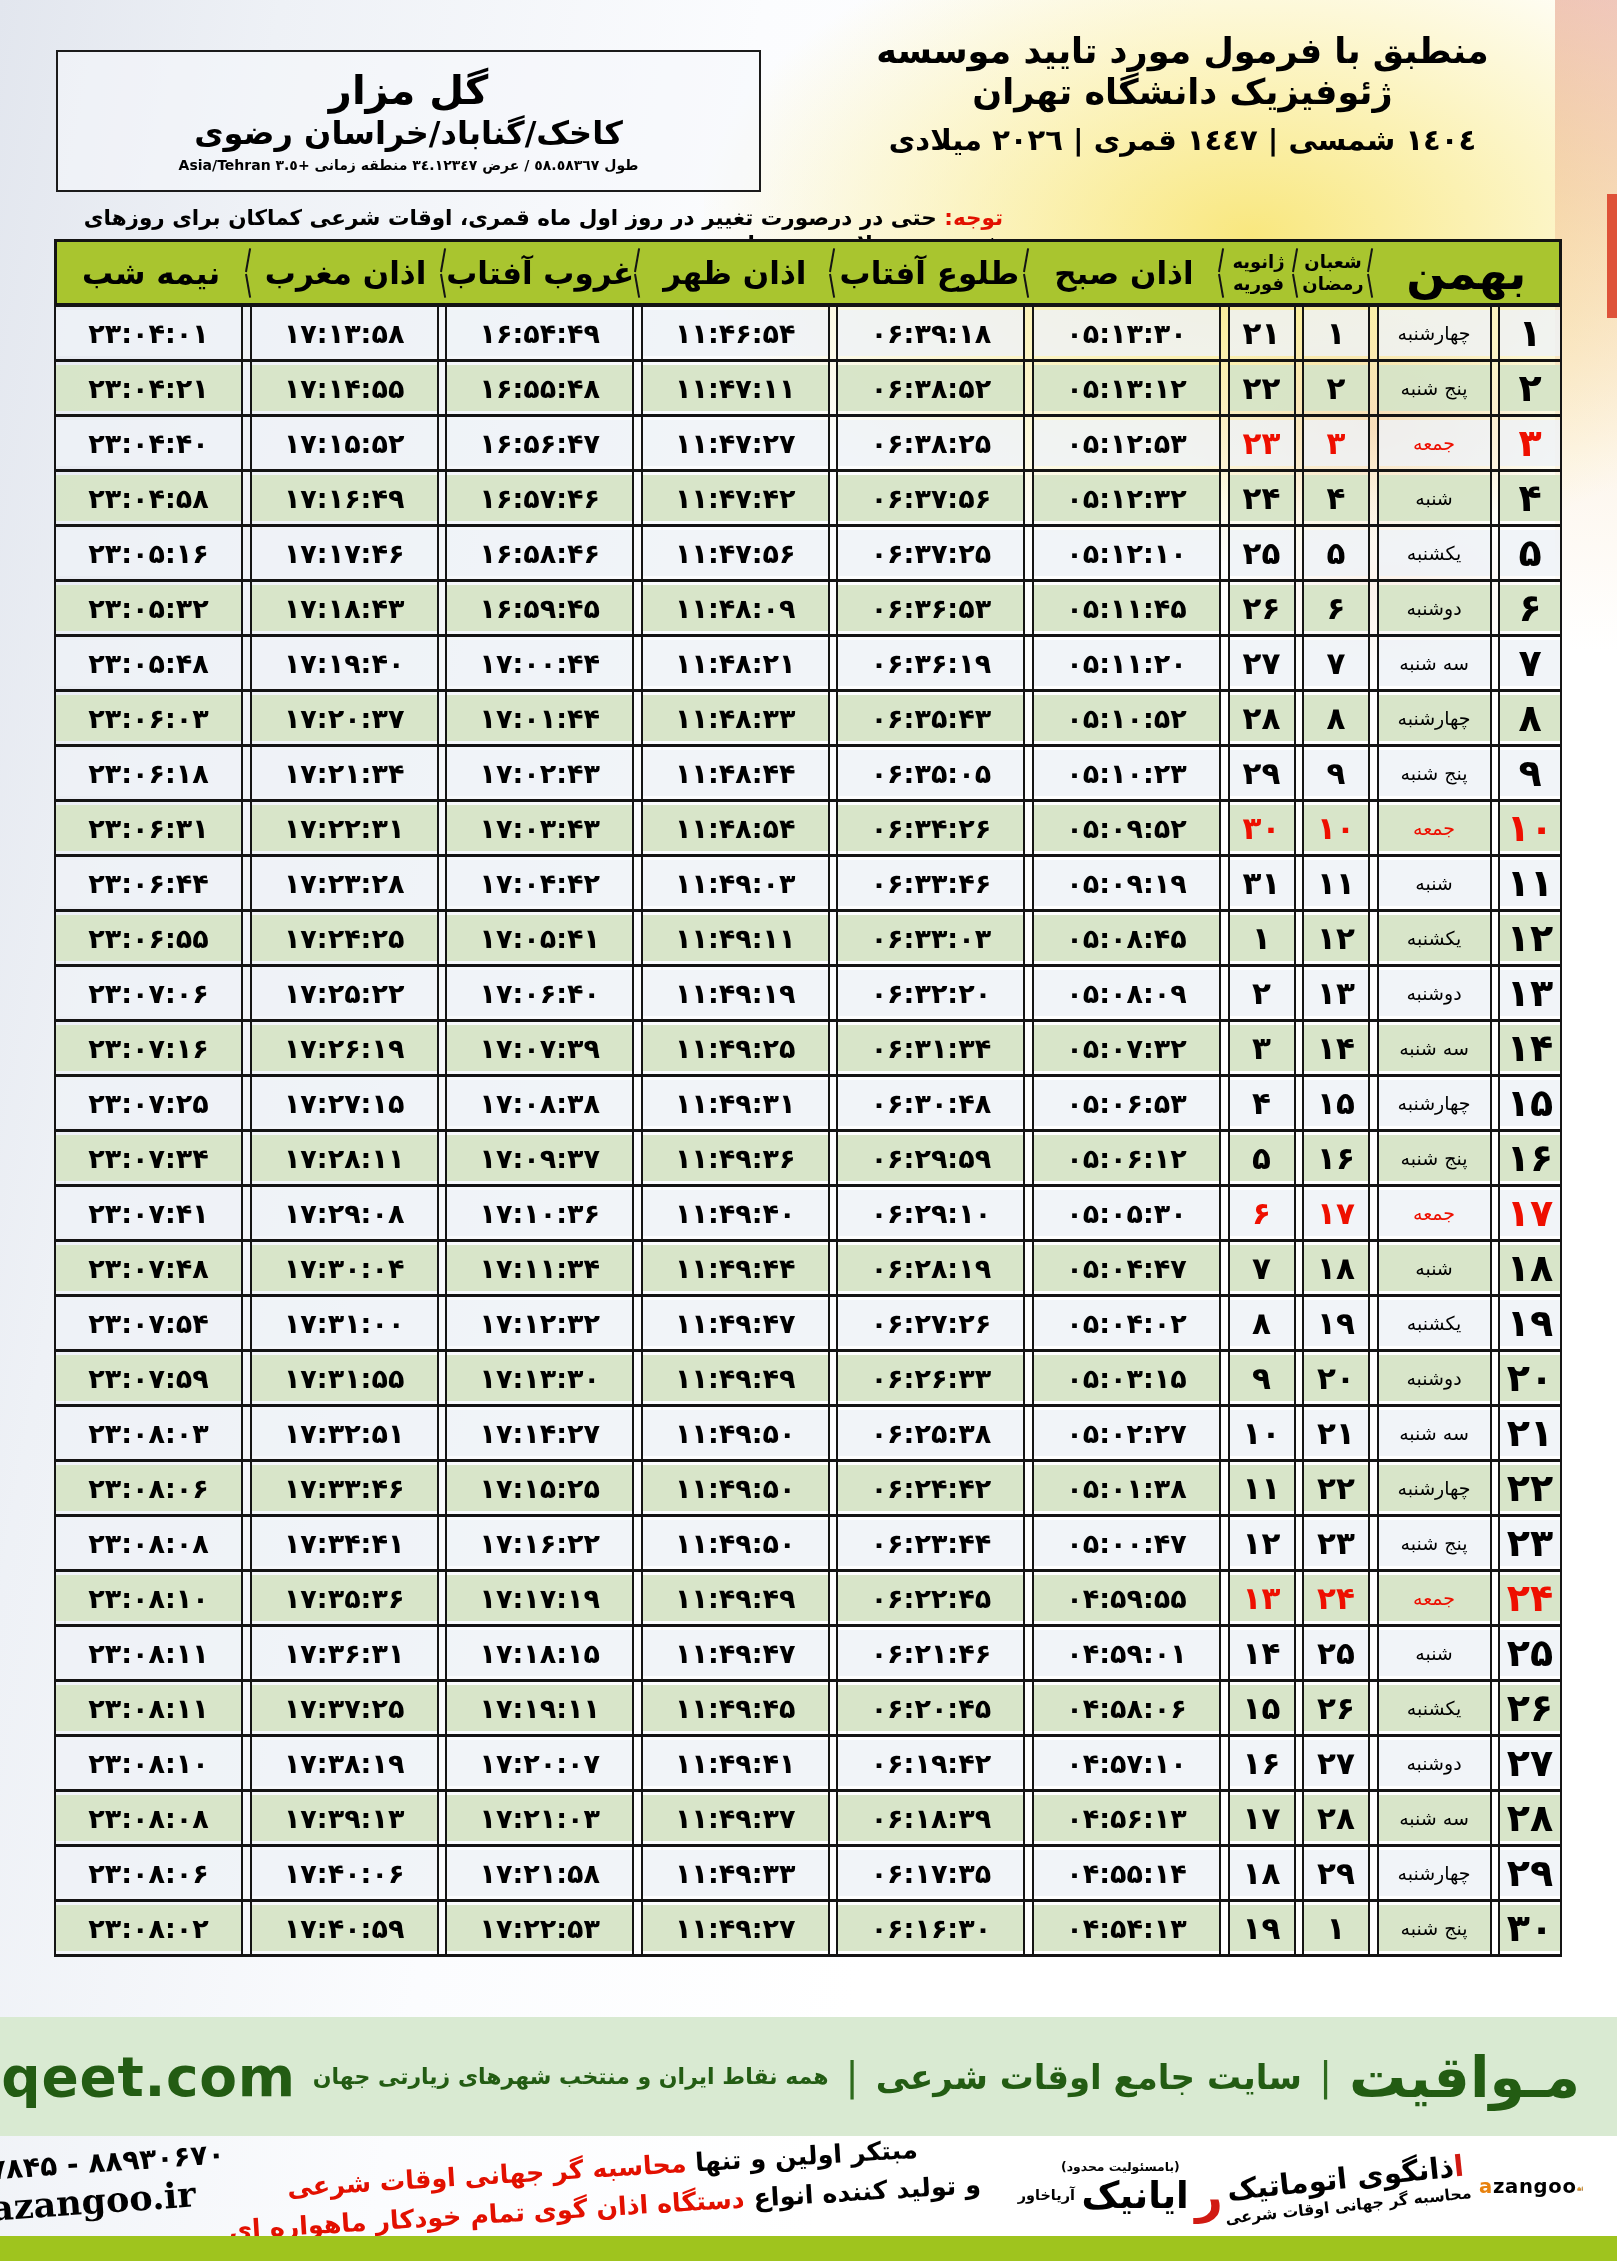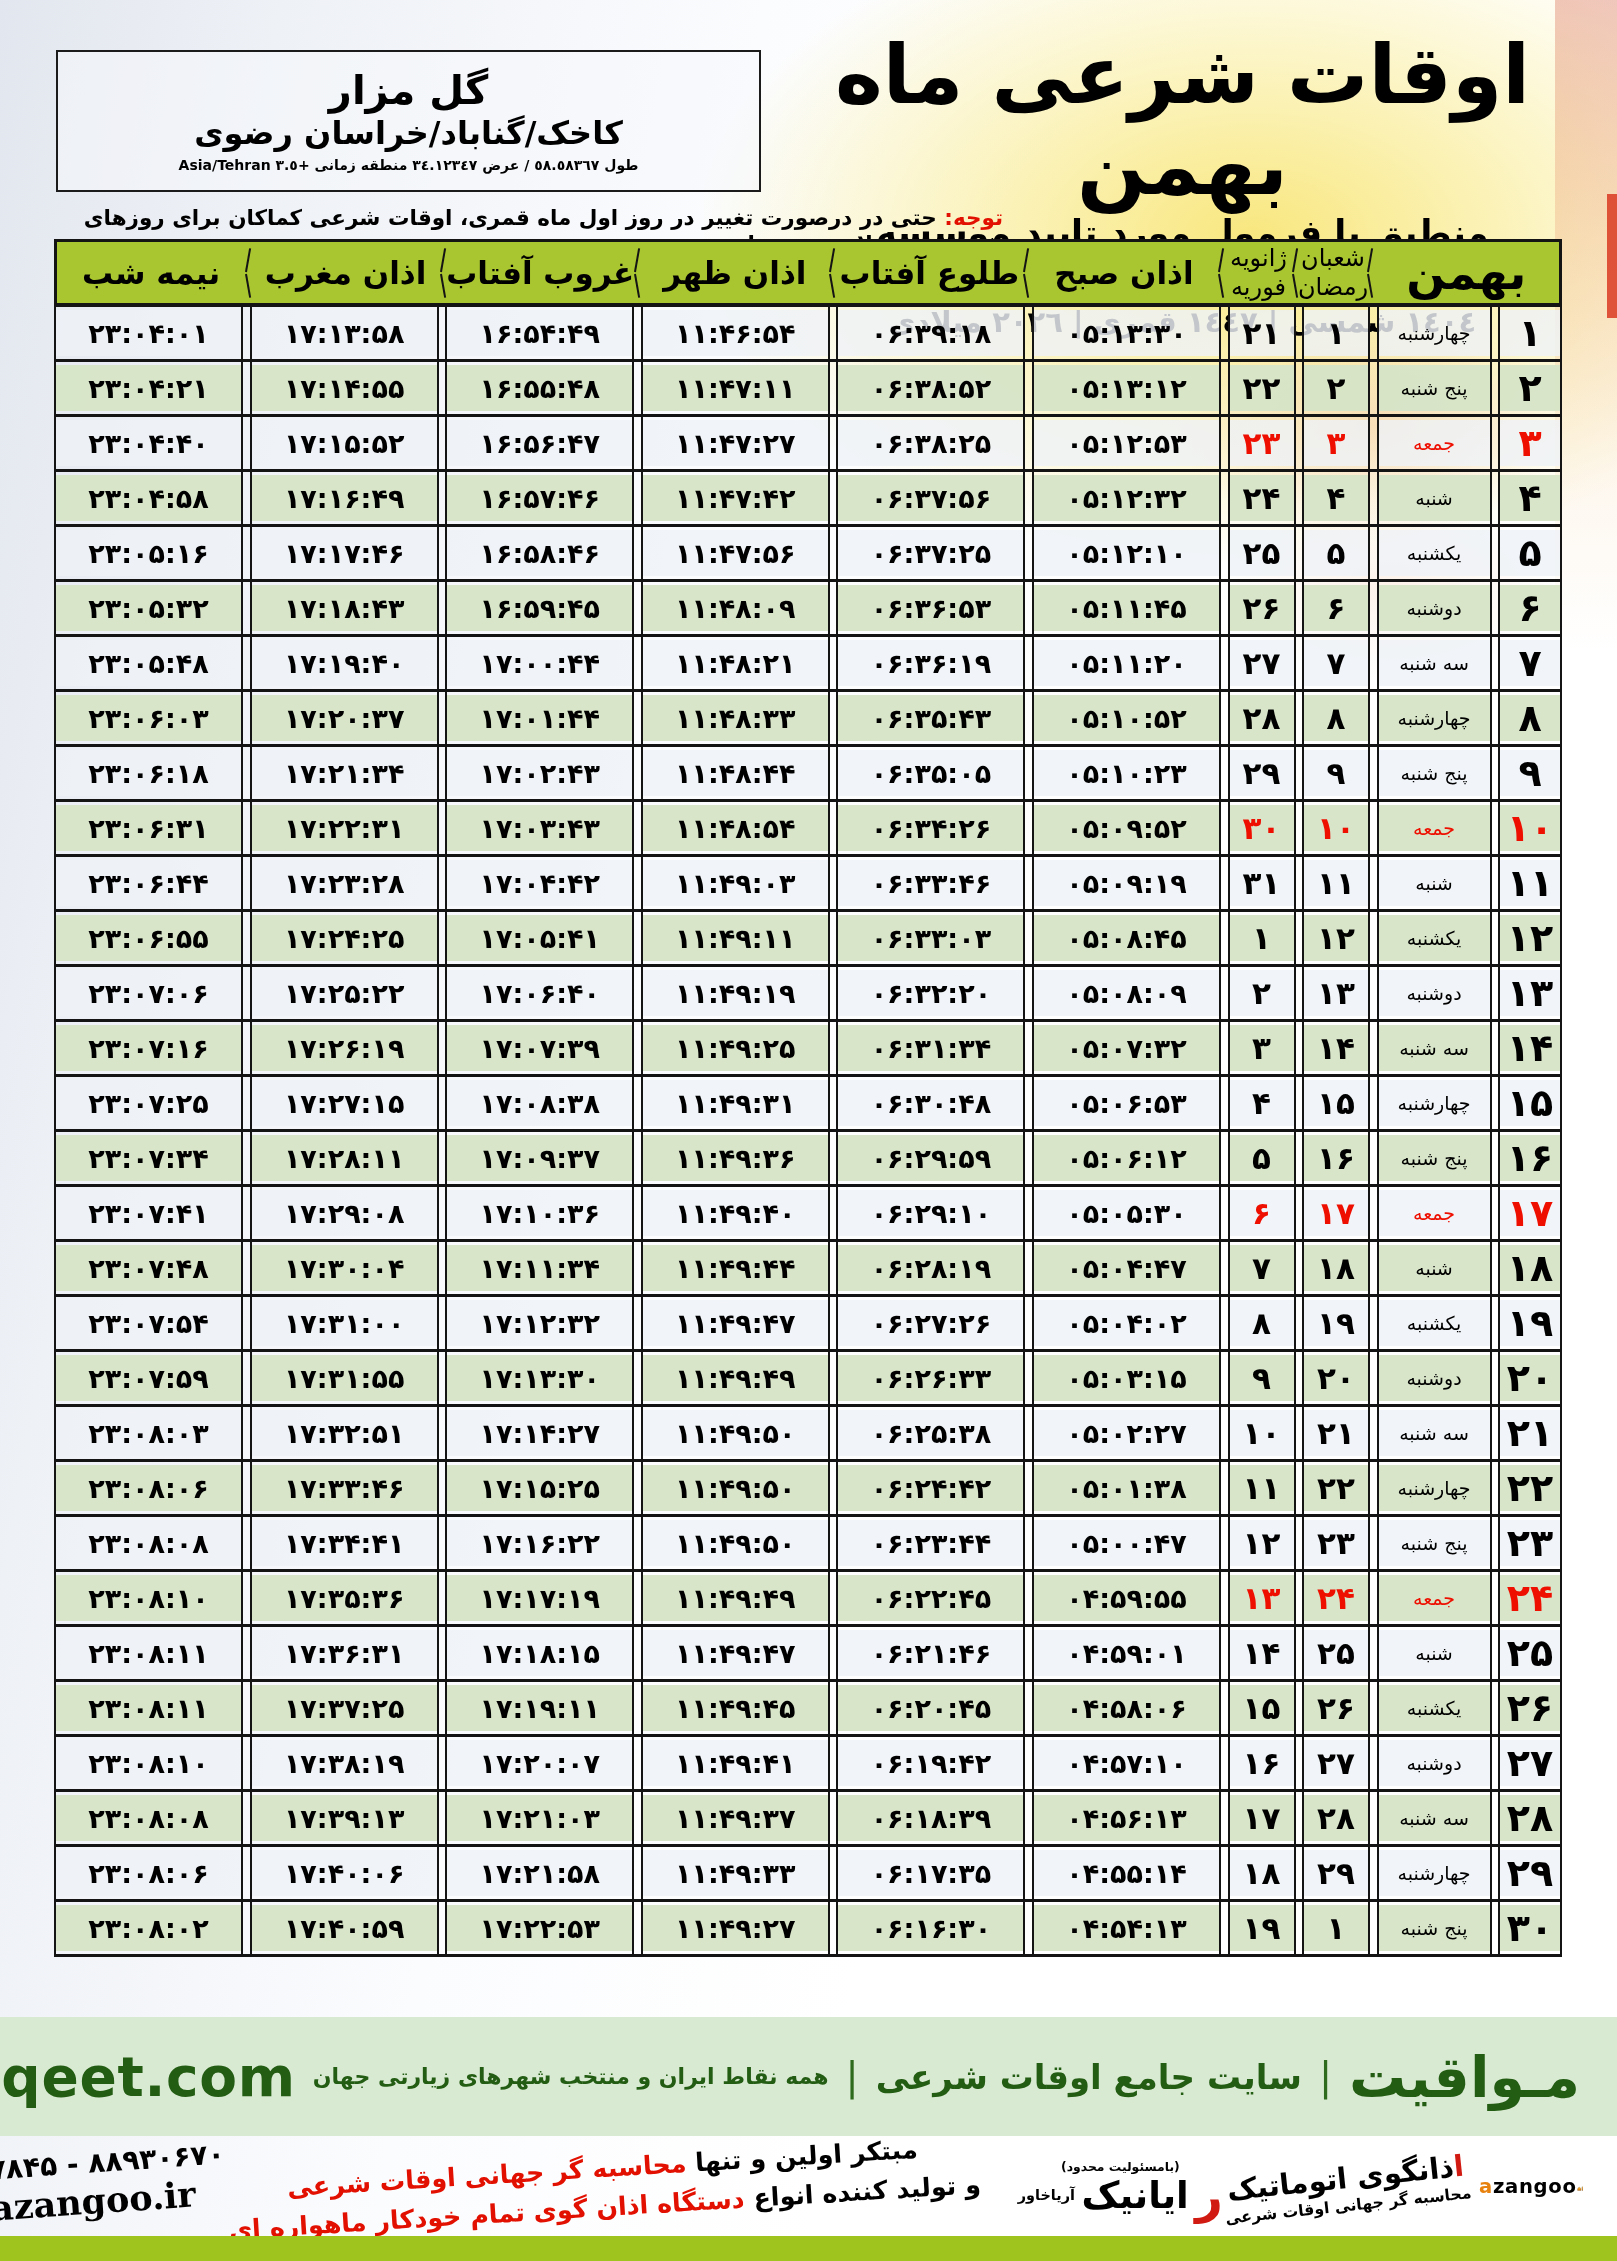--- a/index.html
+++ b/index.html
@@ -42,21 +42,21 @@
   
   .cal-table{position:absolute;z-index:2;left:55px;top:239px;width:1508px;}
   .thead{
     position:relative;display:grid;height:68px;
     grid-template-columns:64px 115px 68px 68px repeat(6,1fr);column-gap:6.5px;
     background:#a9c52f;border:3.3px solid #141414;border-bottom-width:4.6px;box-sizing:border-box;
     align-items:center;
   }
   .hcell{position:relative;display:flex;flex-direction:column;align-items:center;justify-content:center;height:100%;}
   .h-month{grid-column:span 2;font-size:46px;font-weight:900;}
-  .h-small{font-size:24px;font-weight:400;line-height:1.18;}
+  .h-small{font-size:18px;font-weight:700;line-height:1.18;}
   .h-time{font-size:31px;font-weight:800;white-space:nowrap;}
   .chev{position:absolute;left:-17px;top:5.2px;bottom:5.2px;width:22px;}
   .chev::before,.chev::after{content:'';position:absolute;left:10.4px;width:0;height:47%;border-left:2.6px solid #141414;}
   .chev::before{top:1%;transform:rotate(10deg);transform-origin:bottom center;}
   .chev::after{bottom:1%;transform:rotate(-10deg);transform-origin:top center;}
 
   .tbody{display:block;}
   .trow{
     display:grid;grid-template-columns:64px 115px 68px 68px repeat(6,1fr);
     column-gap:6.5px;height:55px;border-bottom:3.3px solid #141414;box-sizing:border-box;
@@ -129,21 +129,20 @@
   <div class="decor blob-pink"></div>
   <div class="decor blob-pink2"></div>
 
   <div class="loc-box">
     <div class="loc-city">گل مزار</div>
     <div class="loc-region">کاخک/گناباد/خراسان رضوی</div>
     <div class="loc-coords">طول ٥٨.٥٨٣٦٧ / عرض ٣٤.١٢٣٤٧ منطقه زمانی +٣.٥ Asia/Tehran</div>
   </div>
 
   <div class="title-block">
-    <h1 class="main-title">اوقات شرعی ماه بهمن</h1>
     <div class="sub-title">منطبق با فرمول مورد تایید موسسه ژئوفیزیک دانشگاه تهران</div>
     <div class="era-line">١٤٠٤ شمسی | ١٤٤٧ قمری | ٢٠٢٦ میلادی</div>
   </div>
 
   <div class="note-line">
     <span class="note-label">توجه:</span>
     <span>حتی در درصورت تغییر در روز اول ماه قمری، اوقات شرعی کماکان برای روزهای شمسی و میلادی معتبر است.</span>
   </div>
 
   <div class="cal-table">

